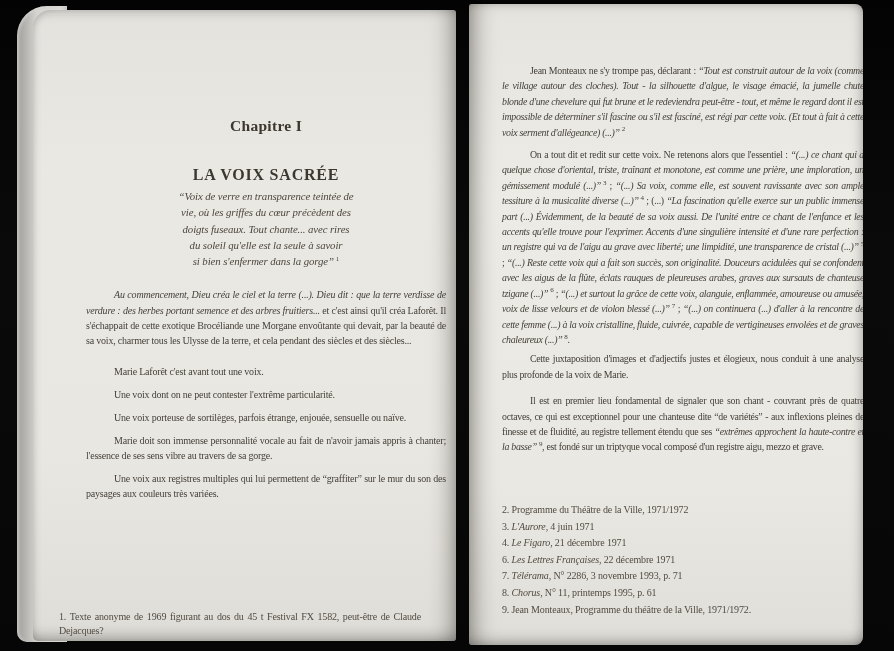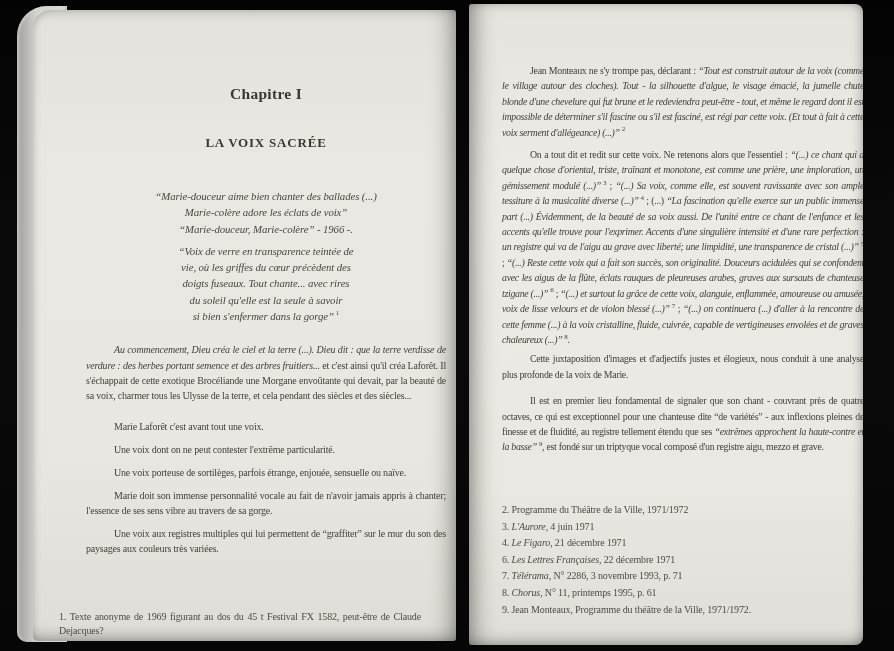--- a/index.html
+++ b/index.html
@@ -32,29 +32,29 @@
     left:469px;top:4px;width:394px;height:641px;
     background:linear-gradient(180deg,#e6e4df,#ecebe5 30%,#eae8e2 75%,#e0ded8);
     border-radius:3px 8px 8px 3px;
     box-shadow:
       inset 16px 0 22px -12px rgba(40,35,30,.5),
       inset -8px 0 14px -9px rgba(0,0,0,.35),
       inset 0 -11px 16px -10px rgba(0,0,0,.3),
       inset 0 6px 10px -8px rgba(0,0,0,.2);
   }
   .col{position:absolute;}
-  .page.left  .col{left:53px;top:0;width:360px;padding-top:75px;}
+  .page.left  .col{left:53px;top:0;width:360px;padding-top:107px;}
   .page.right .col{left:33px;top:0;width:362px;padding-top:59px;}
 
   .chapter{
     text-align:center;font-weight:bold;font-size:15.5px;line-height:18px;
     color:#3c372f;letter-spacing:.3px;
   }
   .title{
-    text-align:center;font-weight:bold;font-size:13px;line-height:15px;
+    text-align:center;font-weight:bold;font-size:16px;line-height:15px;
     margin-top:32px;color:#3c372f;letter-spacing:.8px;
   }
   .epigraph{text-align:center;font-style:italic;color:#4c463d;}
   .epigraph.first{margin-top:38px;}
   .epigraph.second{margin-top:6px;}
   .eline{font-size:10.8px;line-height:16.3px;letter-spacing:-0.1px;}
   sup{
     font-size:7px;vertical-align:super;line-height:0;margin-left:2px;
     font-style:normal;
   }
@@ -87,25 +87,20 @@
 
   <div class="stack"></div>
 
   <div class="page left">
     <div class="col">
 
       <div class="chapter">Chapitre I</div>
 
       <div class="title">LA VOIX SACRÉE</div>
 
-      <div class="epigraph first">
-        <div class="eline">“Marie-douceur aime bien chanter des ballades (...)</div>
-        <div class="eline">Marie-colère adore les éclats de voix”</div>
-        <div class="eline">“Marie-douceur, Marie-colère” - 1966 -.</div>
-      </div>
 
       <div class="epigraph second">
         <div class="eline">“Voix de verre en transparence teintée de</div>
         <div class="eline">vie, où les griffes du cœur précèdent des</div>
         <div class="eline">doigts fuseaux. Tout chante... avec rires</div>
         <div class="eline">du soleil qu'elle est la seule à savoir</div>
         <div class="eline">
           <span>si bien s'enfermer dans la gorge”</span><sup>1</sup>
         </div>
       </div>

